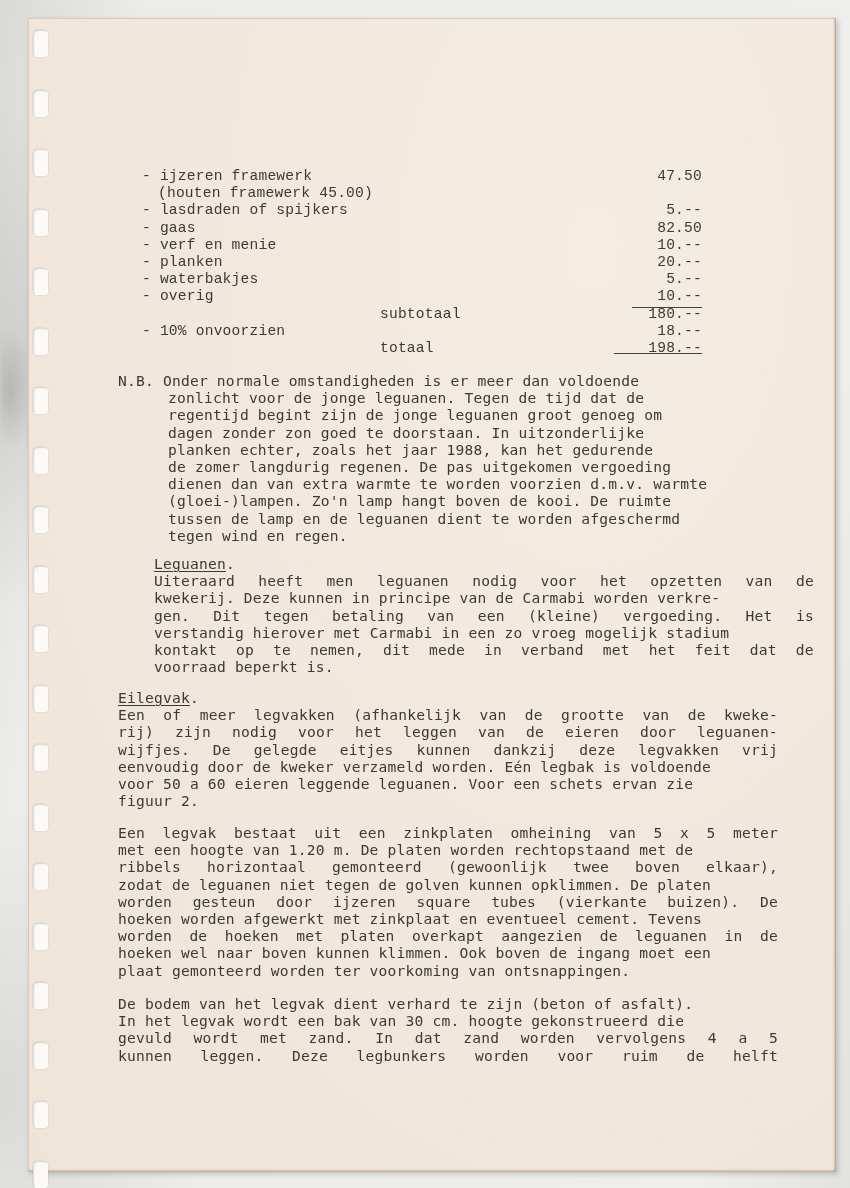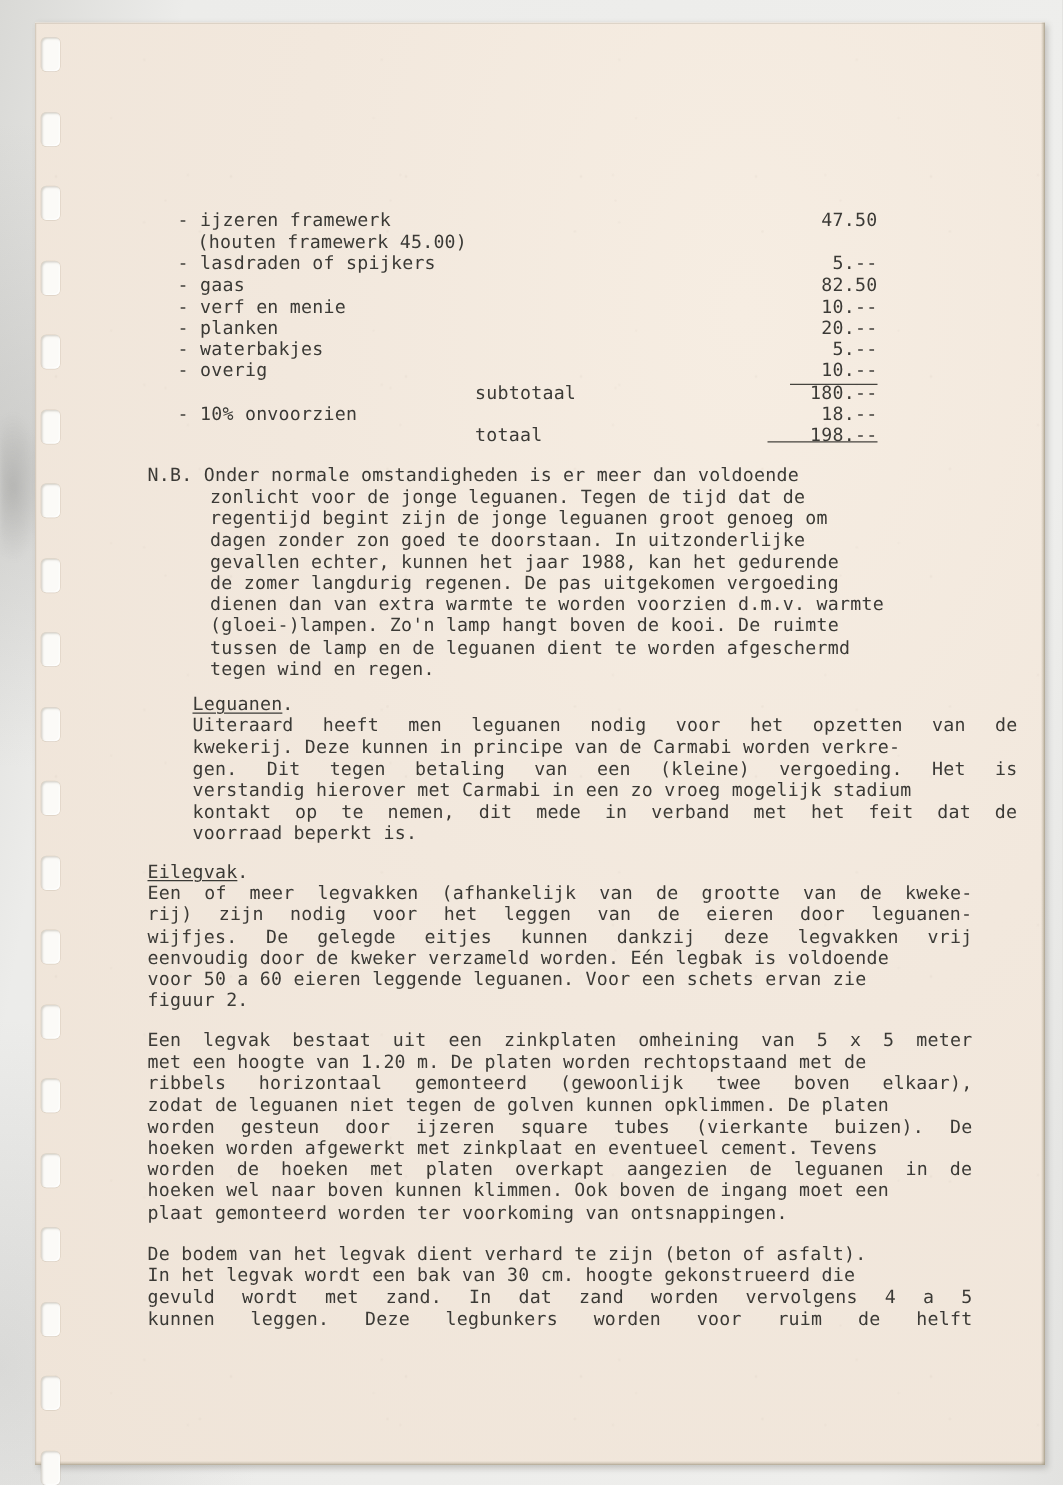--- a/index.html
+++ b/index.html
@@ -115,20 +115,21 @@
   
   .cost-table {
     left: 114px;
     top: 150px;
     width: 560px;
   }
   .cost-row {
     position: relative;
     height: 17.2px;
     white-space: pre;
+    font-family: Liberation Mono, monospace;
   }
   .cost-label {
     position: absolute;
     left: 0;
     top: 0;
   }
   .cost-label.indent { left: 16px; }
   .cost-label.center { left: 214px; margin-left: 24px; }
   .cost-amount {
     position: absolute;
@@ -247,21 +248,21 @@
           <div class="cost-row"><span class="cost-label">- overig</span><span class="cost-amount ruled">10.--</span></div>
           <div class="cost-row"><span class="cost-label center">subtotaal</span><span class="cost-amount">180.--</span></div>
           <div class="cost-row"><span class="cost-label">- 10% onvoorzien</span><span class="cost-amount ruled-wide">18.--</span></div>
           <div class="cost-row"><span class="cost-label center">totaal</span><span class="cost-amount">198.--</span></div>
         </div>
       <div class="block note">
           <div class="note-line">N.B. Onder normale omstandigheden is er meer dan voldoende</div>
           <div class="note-line hang">zonlicht voor de jonge leguanen. Tegen de tijd dat de</div>
           <div class="note-line hang">regentijd begint zijn de jonge leguanen groot genoeg om</div>
           <div class="note-line hang">dagen zonder zon goed te doorstaan. In uitzonderlijke</div>
-          <div class="note-line hang">gevallen echter, kunnen het jaar 1988, kan het gedurende</div>
+          <div class="note-line hang">planken echter, zoals het jaar 1988, kan het gedurende</div>
           <div class="note-line hang">de zomer langdurig regenen. De pas uitgekomen vergoeding</div>
           <div class="note-line hang">dienen dan van extra warmte te worden voorzien d.m.v. warmte</div>
           <div class="note-line hang">(gloei-)lampen. Zo'n lamp hangt boven de kooi. De ruimte</div>
           <div class="note-line hang">tussen de lamp en de leguanen dient te worden afgeschermd</div>
           <div class="note-line hang">tegen wind en regen.</div>
         </div>
       <div class="block para p-leguanen">
           <div class="para-line"><span class="para-heading"><span class="u">Leguanen</span>.</span></div>
           <div class="para-line justify"><span>Uiteraard</span><span>heeft</span><span>men</span><span>leguanen</span><span>nodig</span><span>voor</span><span>het</span><span>opzetten</span><span>van</span><span>de</span></div>
           <div class="para-line last">kwekerij. Deze kunnen in principe van de Carmabi worden verkre-</div>

